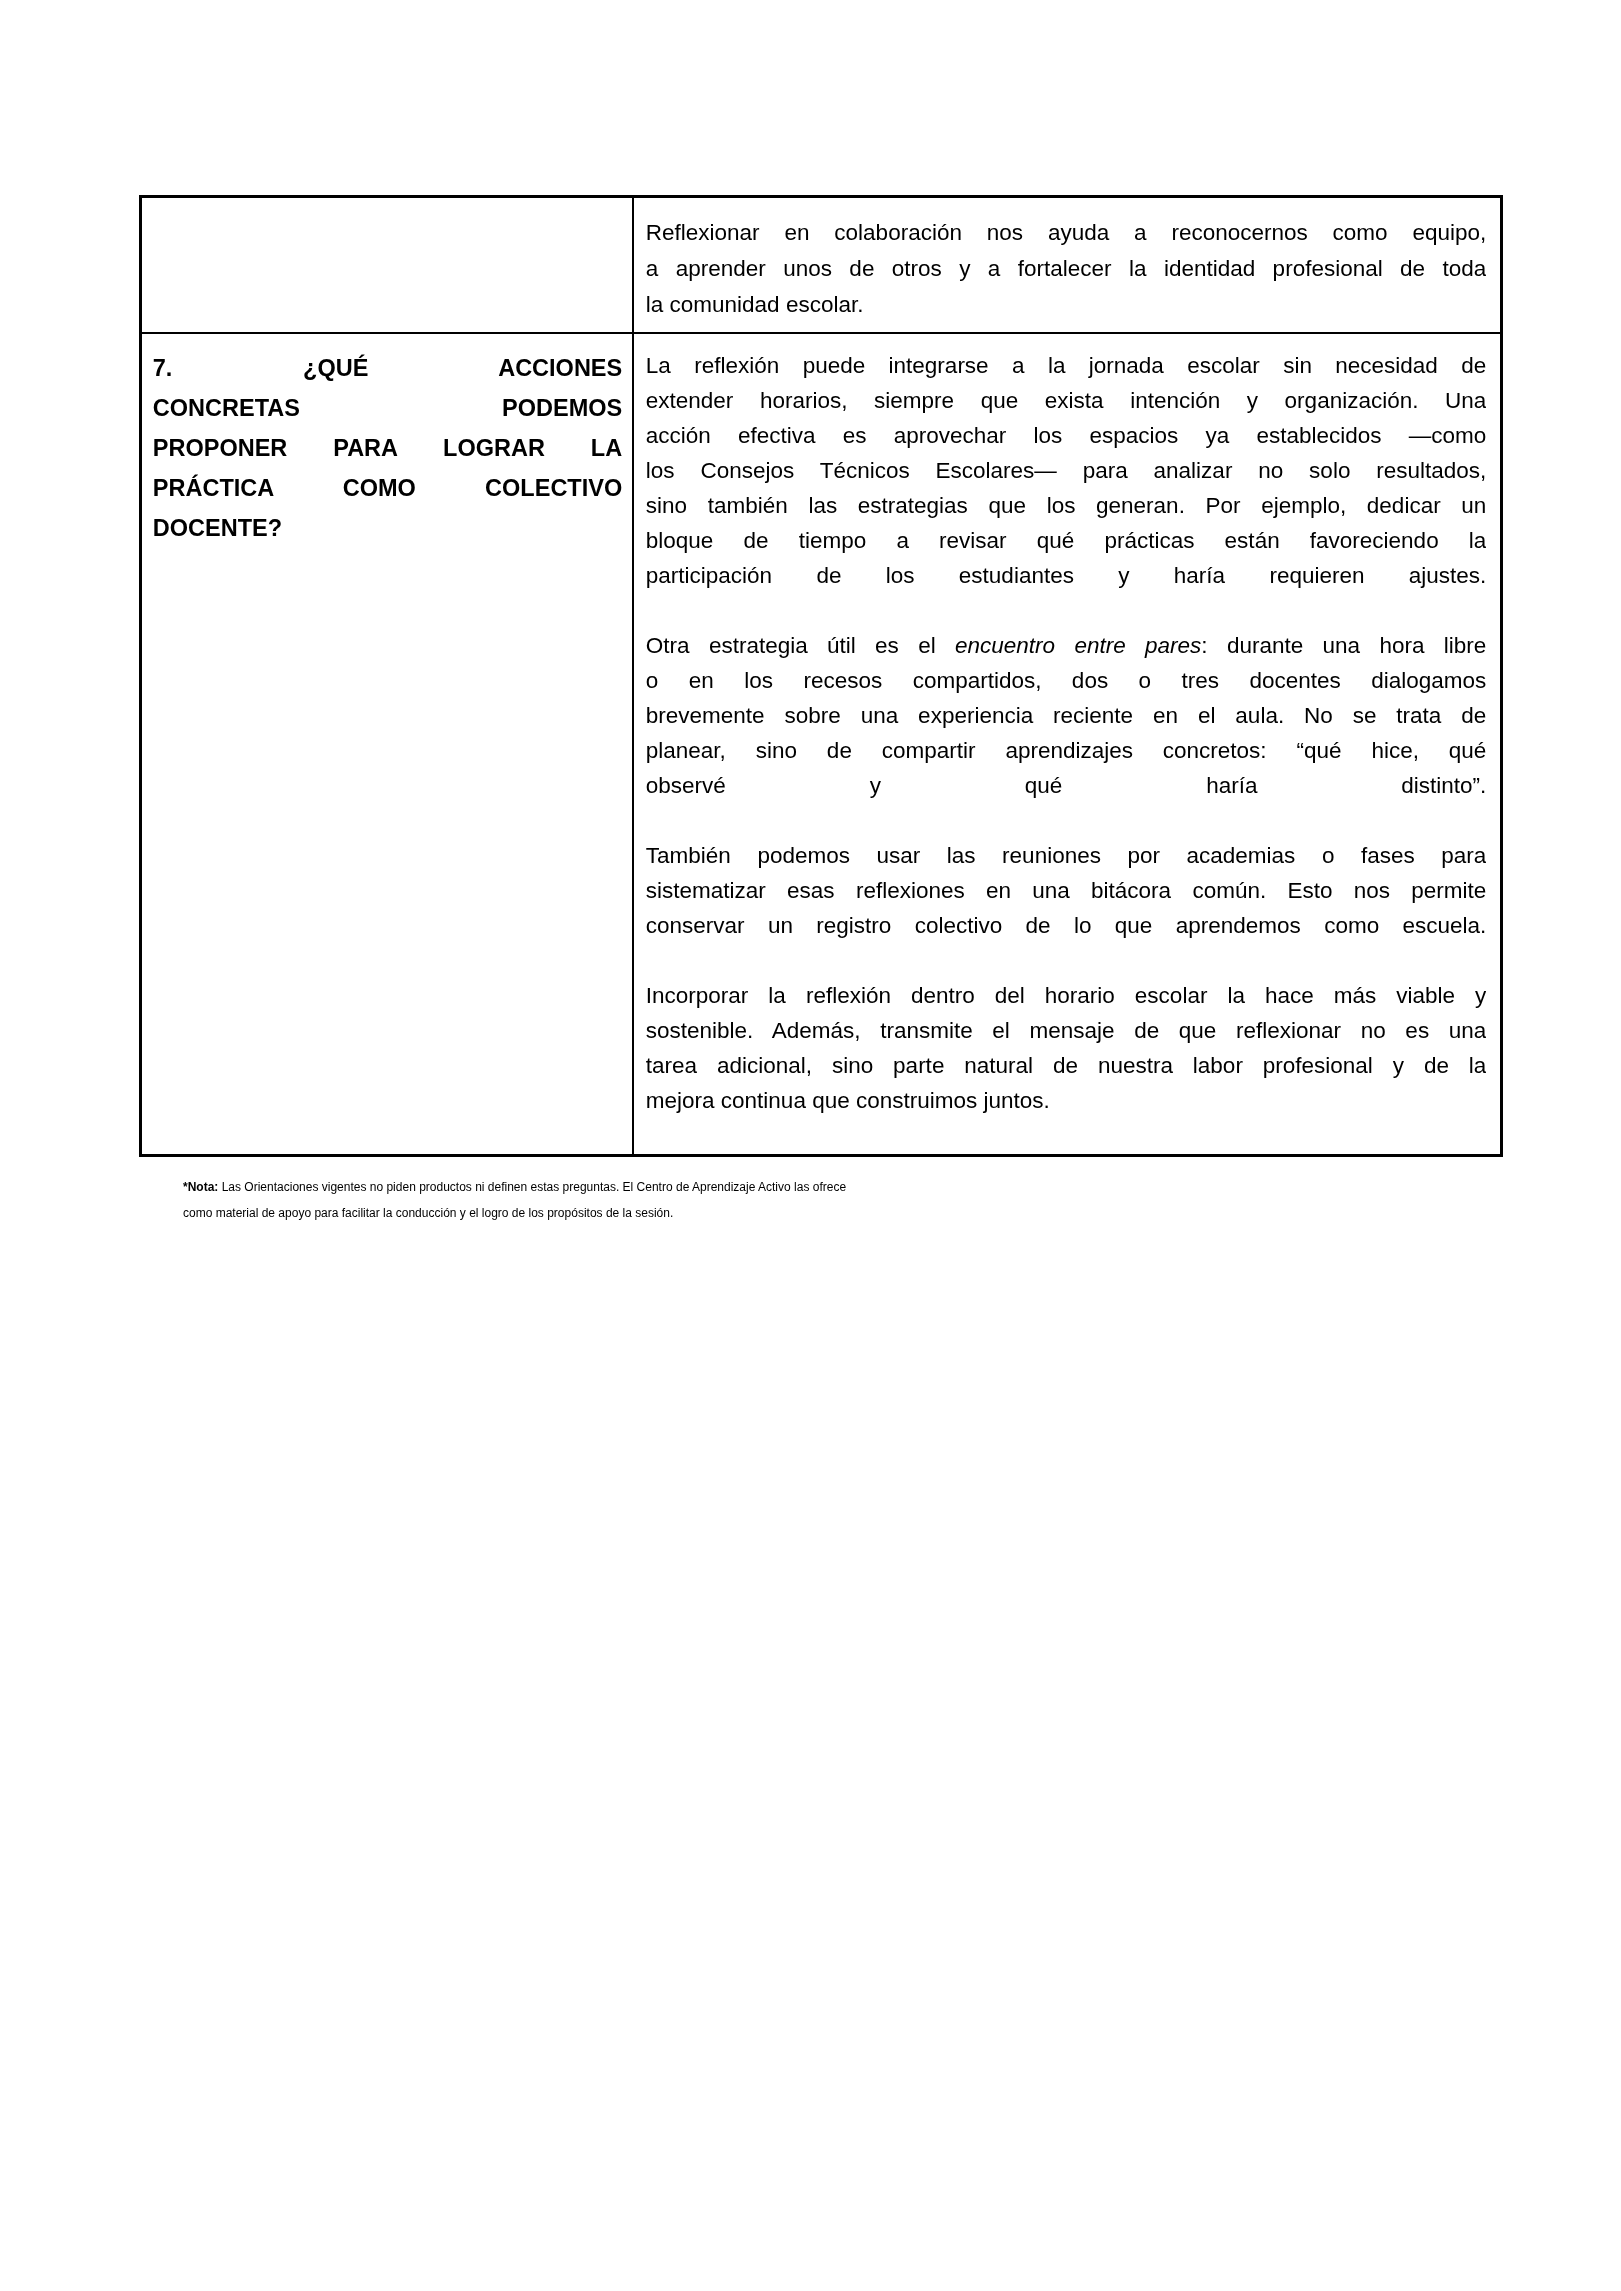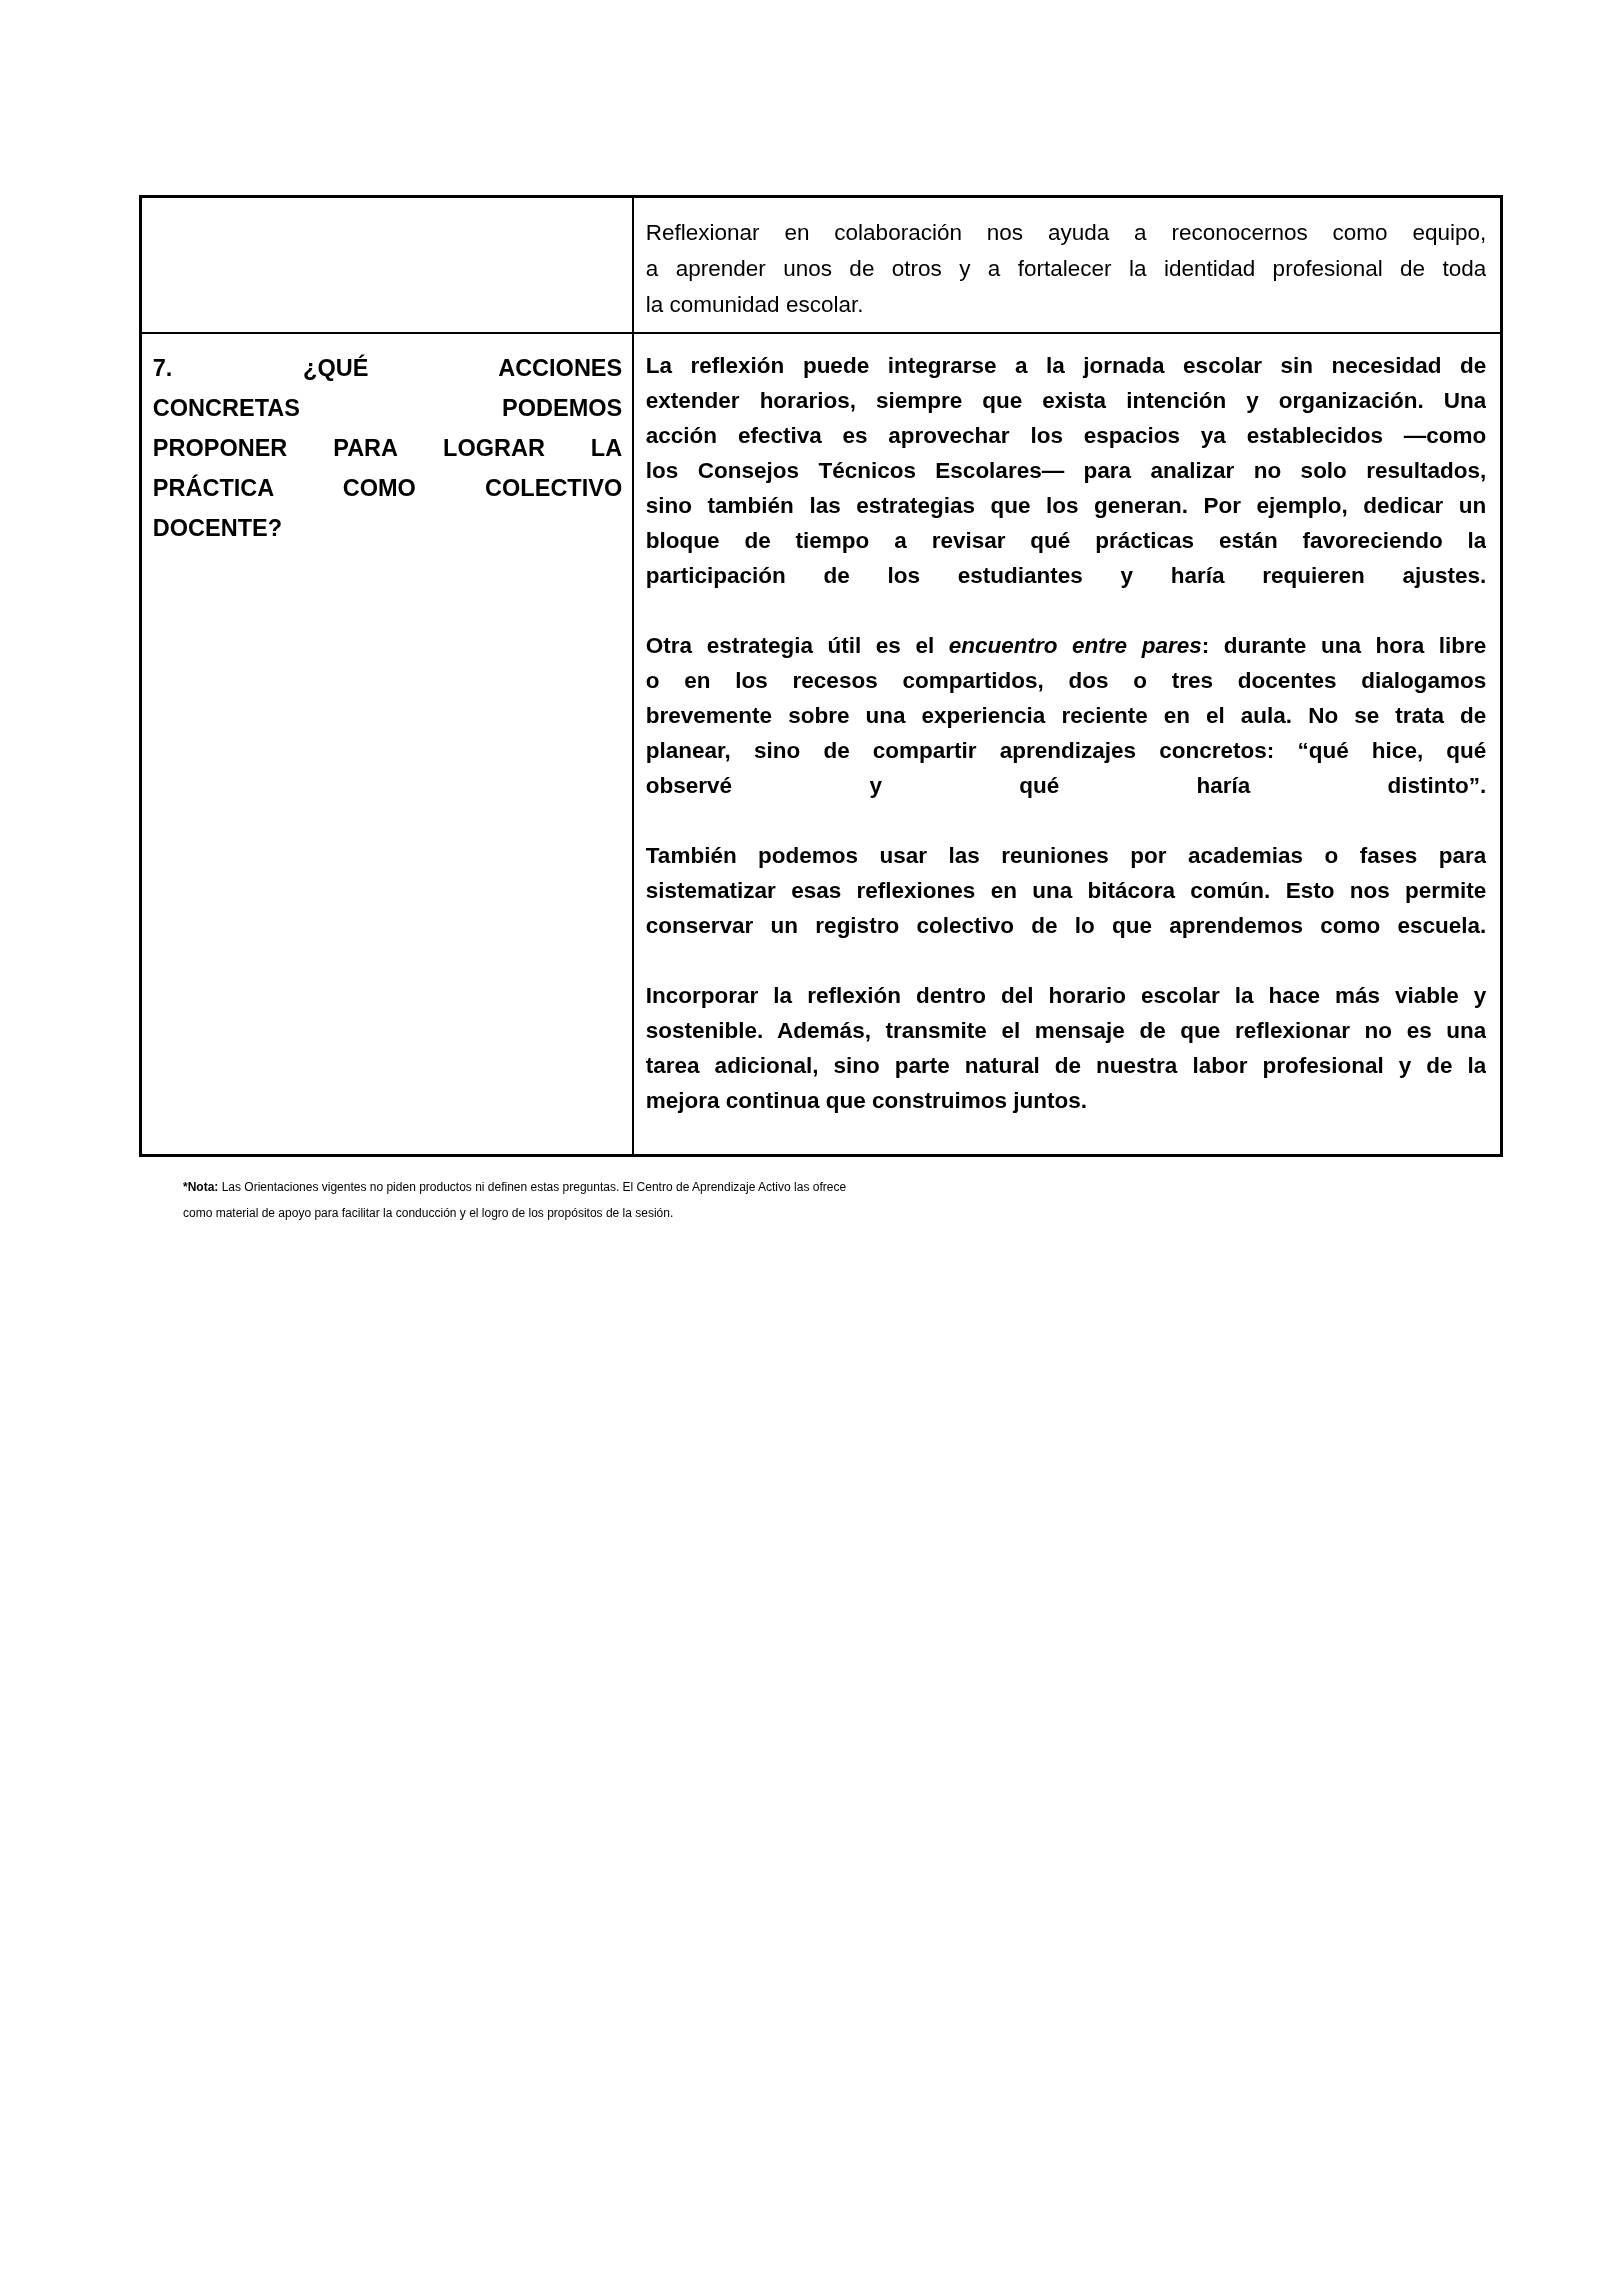--- a/index.html
+++ b/index.html
@@ -39,21 +39,21 @@
   
   .cell-question {
     padding:13.7px 9.8px 0 10.8px;
     font-size:23.5px; font-weight:bold;
   }
   .cell-question .ln { height:40px; line-height:40px; }
 
   
   .cell-answer { padding:13.7px 13.7px 0 11.8px; font-size:22.5px; }
   .cell-answer .ln { height:35px; line-height:35px; }
-  .para { margin:0 0 35px 0;font-weight:bold; }
+  .para { margin:0 0 35px 0; }
   .para:last-child { margin-bottom:0; }
 
   
   .ln { display:block; overflow:hidden; white-space:normal; }
   .jline { text-align:justify; text-align-last:justify; }
   .jline::after { content:""; display:inline-block; width:100%; height:0; }
   .lline { text-align:center; text-align-last:left; }
 
   .it { font-style:italic; }
   .bld { font-weight:bold; }

